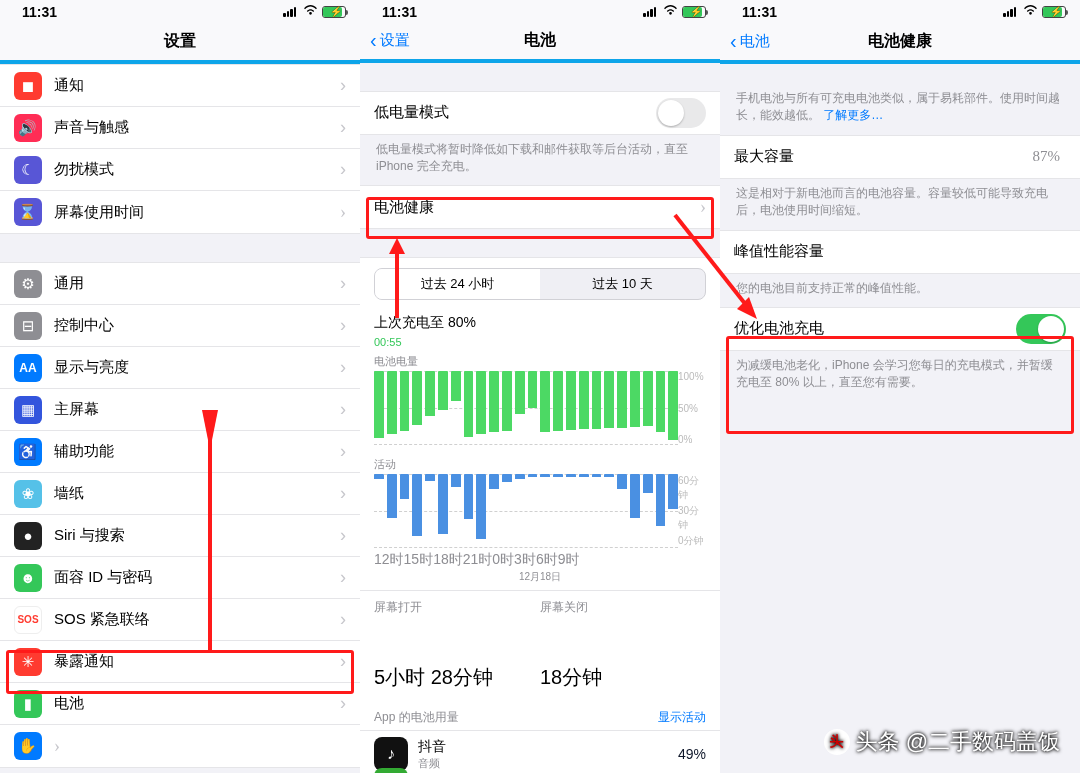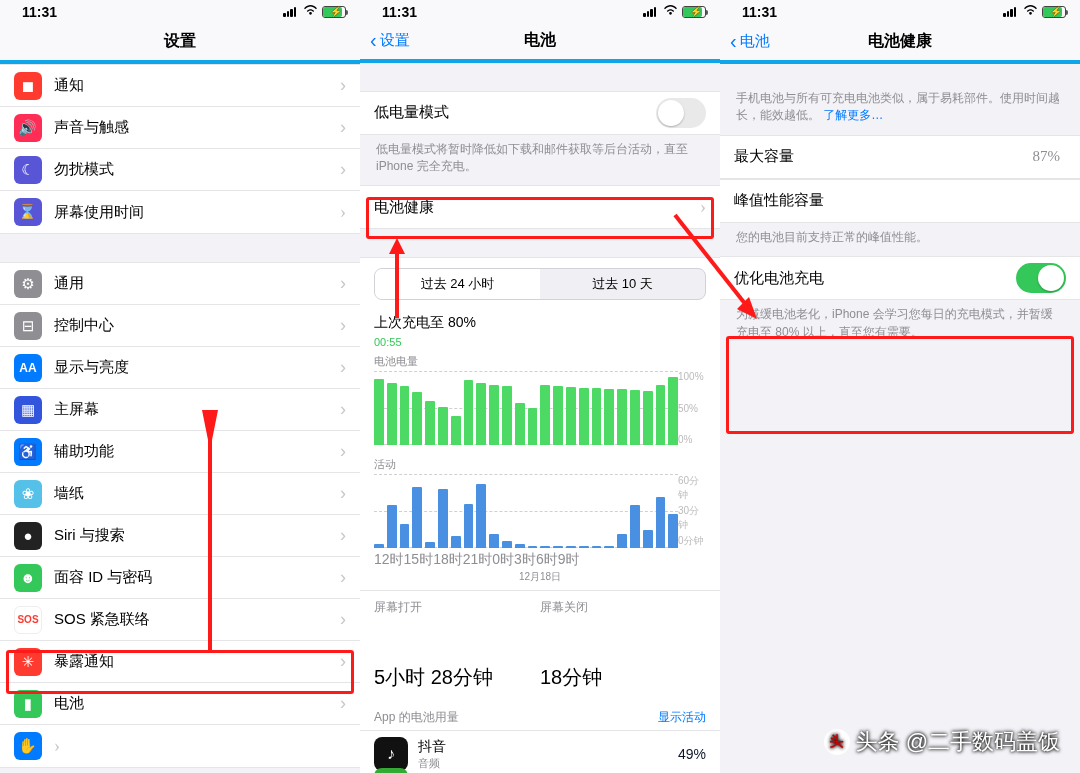--- a/index.html
+++ b/index.html
@@ -40,21 +40,21 @@
   .toggle.off{ background:#e9e9ea;}
   .toggle.on{ background:#34c759;}
   .toggle i{ position:absolute; top:2px; width:26px; height:26px; background:#fff; border-radius:50%; box-shadow:0 1px 2px rgba(0,0,0,.25);}
   .toggle.off i{ left:2px;} .toggle.on i{ right:2px;}
   .redbox{ position:absolute; border:3px solid #ff1a1a; border-radius:3px; pointer-events:none;}
   .seg { display:flex; margin:10px 14px 6px; border:1px solid #d1d1d6; border-radius:8px; overflow:hidden; background:#efeff4;}
   .seg div{ flex:1; text-align:center; padding:6px 0; font-size:13px; color:#000;}
   .seg .active{ background:#fff; font-weight:500;}
   .sec-title{ font-size:14px; padding:8px 14px 4px;}
   .chart{ margin:0 14px; position:relative;}
-  .bars{ display:flex; align-items:flex-end; gap:3px; height:74px; padding-right:28px; position:relative;}
+  .bars{ display:flex; align-items:flex-start; gap:3px; height:74px; padding-right:28px; position:relative;}
   .bars.green .bar{ background:#4cd964;}
   .bars.blue .bar{ background:#4a90e2;}
   .bar{ flex:1 1 0; border-radius:1px 1px 0 0;}
   .ylabs{ position:absolute; right:0; top:0; bottom:0; width:28px; display:flex; flex-direction:column; justify-content:space-between; font-size:10px; color:#bbb; text-align:left;}
   .hline{ position:absolute; left:0; right:28px; border-top:1px dashed #d0d0d0;}
   .xaxis{ display:flex; gap:0; font-size:14px; color:#8e8e93; margin:3px 42px 0 14px; }
   .stats{ display:flex; padding:8px 14px 10px; border-top:0.5px solid #e5e5e8; margin-top:6px; background:#fff;}
   .stats .col{ flex:1;}
   .stats .k{ font-size:12px; color:#8e8e93;}
   .stats .v{ font-size:20px;margin-top:48px;}
@@ -381,20 +381,21 @@
     <div class="note" style="padding-top:26px;">
       <span>手机电池与所有可充电电池类似，属于易耗部件。使用时间越长，能效越低。</span>
       <span class="link">了解更多…</span>
     </div>
     <div class="group">
       <div class="row">
         <span class="label">最大容量</span>
         <span class="val">87%</span>
       </div>
     </div>
+    <div class="note">这是相对于新电池而言的电池容量。容量较低可能导致充电后，电池使用时间缩短。</div>
     <div class="group">
       <div class="row">
         <span class="label">峰值性能容量</span>
       </div>
     </div>
     <div class="note">您的电池目前支持正常的峰值性能。</div>
     <div class="group">
       <div class="row">
         <span class="label">优化电池充电</span>
         <span class="toggle on">

